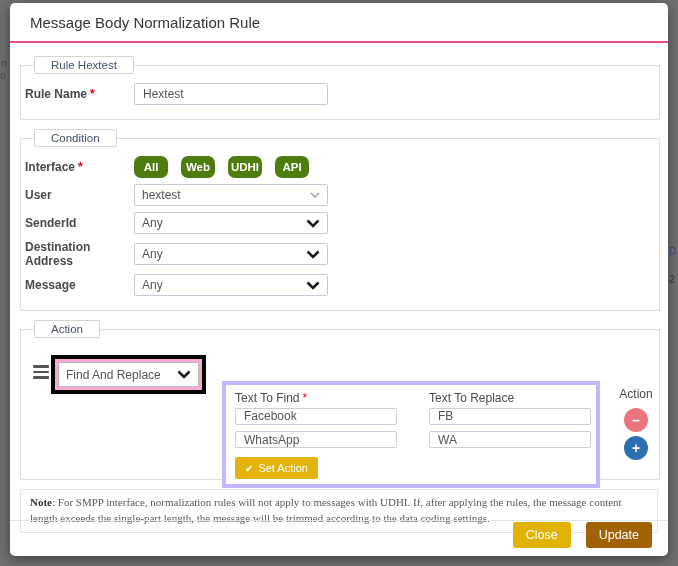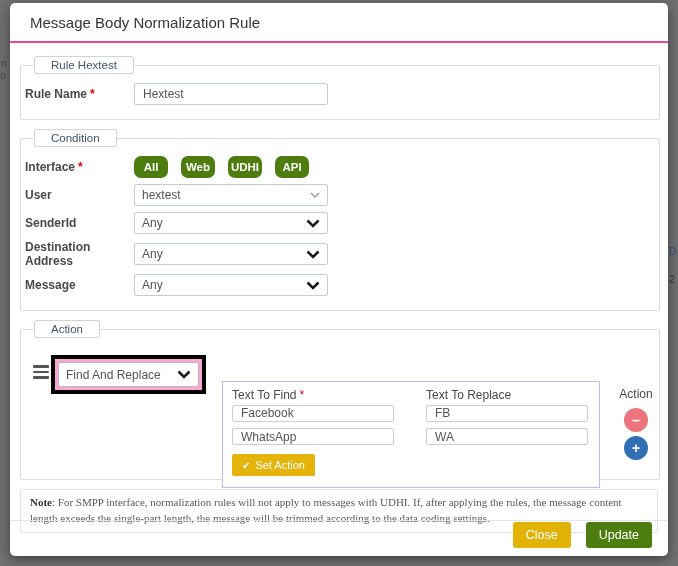--- a/index.html
+++ b/index.html
@@ -81,21 +81,21 @@
 
   .action-type-outline {
     position: absolute; left: 30px; top: 17px;
     border: 4px solid #000; padding: 3px; background: #f9a8d4;
   }
   .sel-action-type { width: 141px; height: 25px; border-color: #b9b9b9; }
 
   .find-replace-outline {
     position: absolute; left: 201px; top: 43px;
     width: 378px; height: 107px;
-    border: 1px solid #c4b5fd; background: #fff;
+    border: 4px solid #c4b5fd; background: #fff;
     padding: 4px 0 0 9px;
   }
   .fr-cols { display: flex; gap: 32px; }
   .fr-col { width: 162px; }
   .fr-label { font-size: 12px; color: #4a4a4a; height: 17px; display: flex; align-items: center; }
   .fr-input {
     width: 162px; height: 17px; margin-bottom: 5px;
     border: 1px solid #c9cfd6; border-radius: 2px;
     padding: 0 8px; font-size: 12px; color: #555;
     font-family: "Liberation Sans", sans-serif; outline: none;
@@ -134,21 +134,21 @@
     height: 28px; border-top: 1px solid #e5e5e5;
     display: flex; align-items: center; justify-content: flex-end;
     gap: 15px; padding-right: 16px;
   }
   .btn-footer {
     border: none; border-radius: 3px; color: #fff;
     font-size: 12.5px; padding: 6px 13px; cursor: pointer;
     font-family: "Liberation Sans", sans-serif;
   }
   .btn-close { background: #e2b307; }
-  .btn-update { background: #4d7c0f; }
+  .btn-update { background: #a16207; }
 </style>
 </head>
 <body>
 
 <span class="frag frag-0">n</span>
 <span class="frag frag-1">o</span>
 <span class="frag frag-2">D</span>
 <span class="frag frag-3">-2</span>
 
 <div class="modal">

